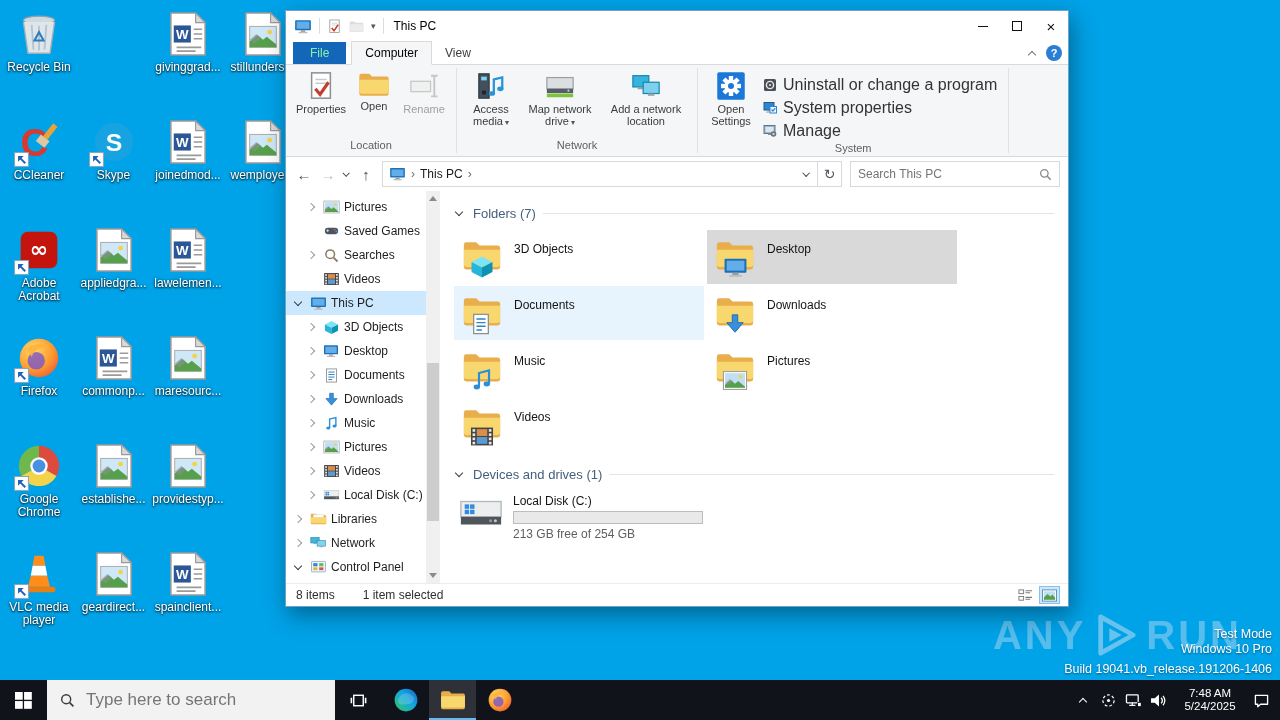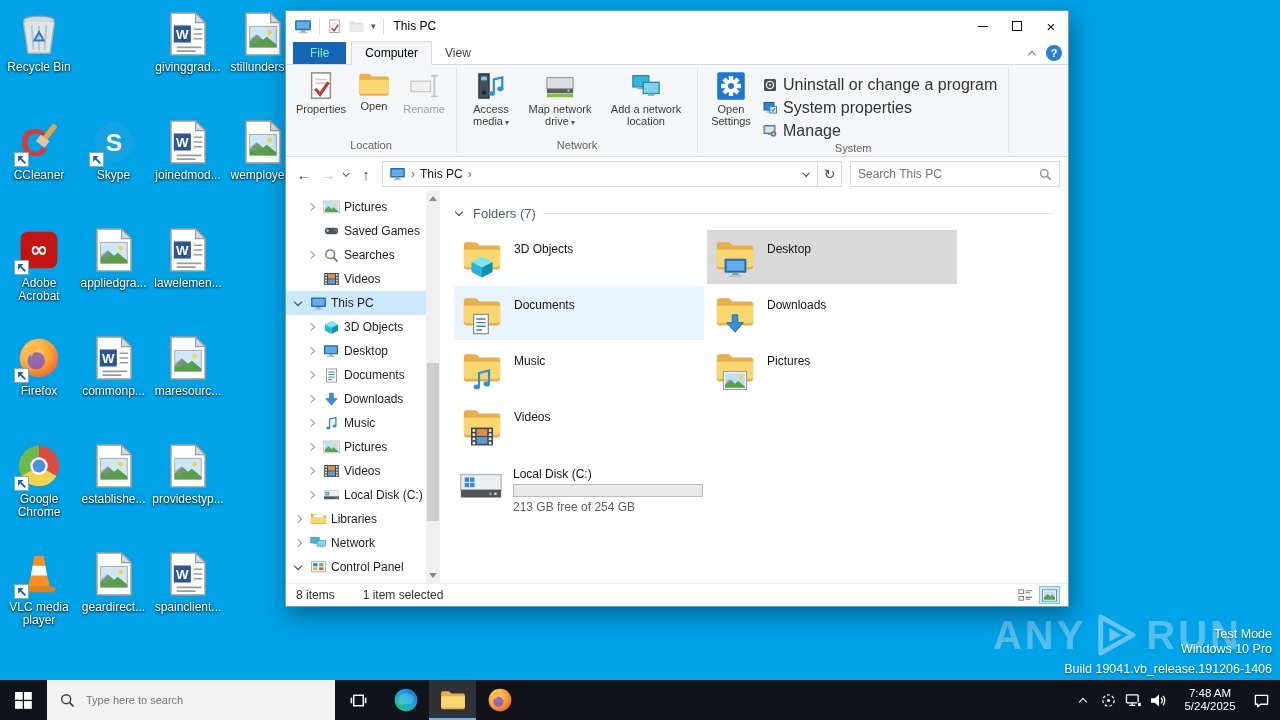--- a/index.html
+++ b/index.html
@@ -114,21 +114,21 @@
   .status{height:23px;flex:none;border-top:1px solid #ececec;display:flex;align-items:center;gap:28px;
           padding:0 8px 0 10px;font-size:12px;color:#2e2e2e}
   .vicons{margin-left:auto;display:flex;gap:3px}
   .vbtn{width:21px;height:18px;display:flex;align-items:center;justify-content:center;border:1px solid transparent}
   .vbtn.sel{background:#cce8ff;border:1px solid #84c3ef}
 
   
   .tb{position:absolute;left:0;top:680px;width:1280px;height:40px;background:#10131a;display:flex;align-items:stretch;z-index:10}
   .tbtn{width:47px;display:flex;align-items:center;justify-content:center;flex:none;cursor:default}
   .tsearch{width:288px;background:#f2f2f2;display:flex;align-items:center;gap:11px;padding:0 13px;flex:none}
-  .tsearch input{flex:1;border:none;outline:none;background:transparent;font-size:11px;color:#4c4c4c;font-family:inherit;min-width:0}
+  .tsearch input{flex:1;border:none;outline:none;background:transparent;font-size:17px;color:#4c4c4c;font-family:inherit;min-width:0}
   .tapp{width:47px;display:flex;align-items:center;justify-content:center;position:relative;flex:none;cursor:default}
   .tapp.active{background:rgba(255,255,255,.13)}
   .tapp.active::after{content:'';position:absolute;left:0;right:0;bottom:0;height:2px;background:#68b8ef}
   .tray{margin-left:auto;display:flex;align-items:center;padding-right:6px}
   .tri{width:25px;height:40px;display:flex;align-items:center;justify-content:center;color:#fff;cursor:default}
   .trayup{width:9px;height:9px;position:relative}
   .trayup::before{content:'';position:absolute;left:1px;top:3px;width:5px;height:5px;
        border-left:1.4px solid #fff;border-top:1.4px solid #fff;transform:rotate(45deg)}
   .clock{width:64px;text-align:center;font-size:11.5px;line-height:13.5px;color:#fff;margin:0 7px;cursor:default}
 </style>
@@ -980,20 +980,25 @@
                 </svg>
               <svg class="ov" style="left:7px;bottom:-2px" width="26" height="21">
                   <use href="#flm"></use>
                 </svg>
             </span>
             <span class="tlabel">Videos</span>
           </div>
         </div>
 
         <div class="devsec">
+          <div class="shead">
+            <span class="chev d"></span>
+            <span>Devices and drives (1)</span>
+            <span class="rule"></span>
+          </div>
           <div class="devrow">
             <svg class="dic">
                 <use href="#drv"></use>
               </svg>
             <div class="dinfo">
               <span>Local Disk (C:)</span>
               <span class="bar"><span class="fill" style="width: 16%; background: rgb(45, 161, 223);"></span></span>
               <span class="free">213 GB free of 254 GB</span>
             </div>
           </div>

